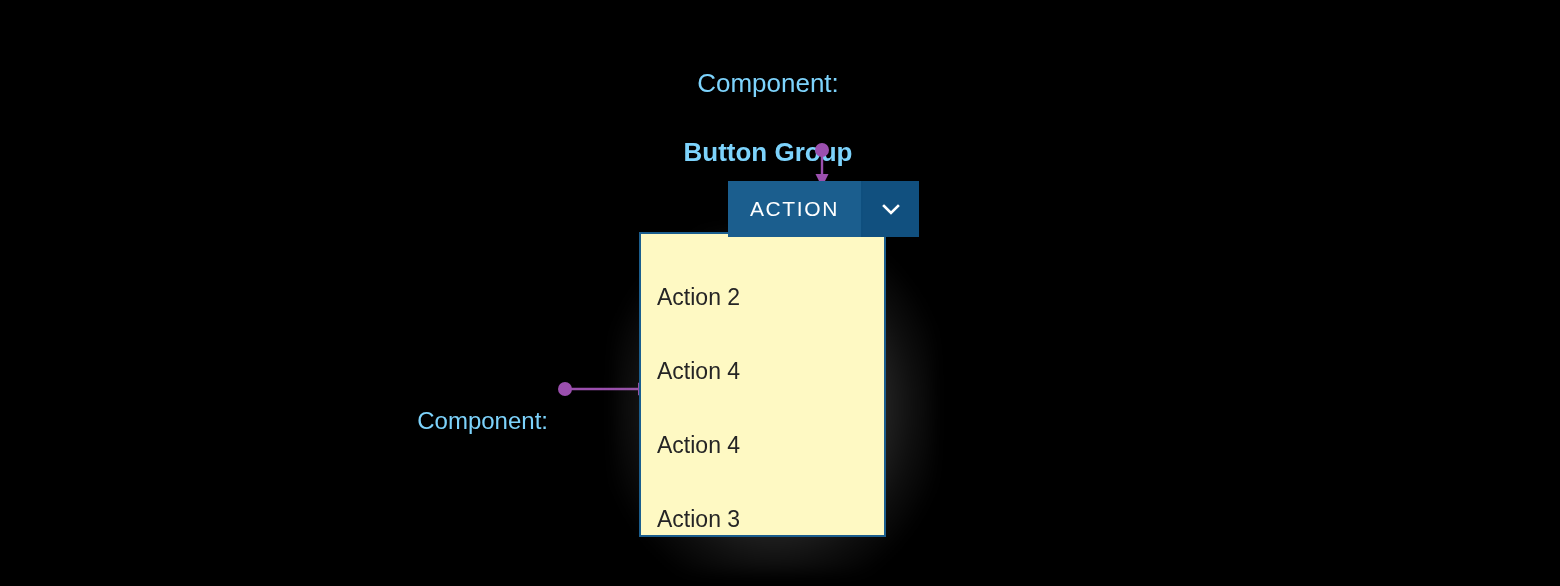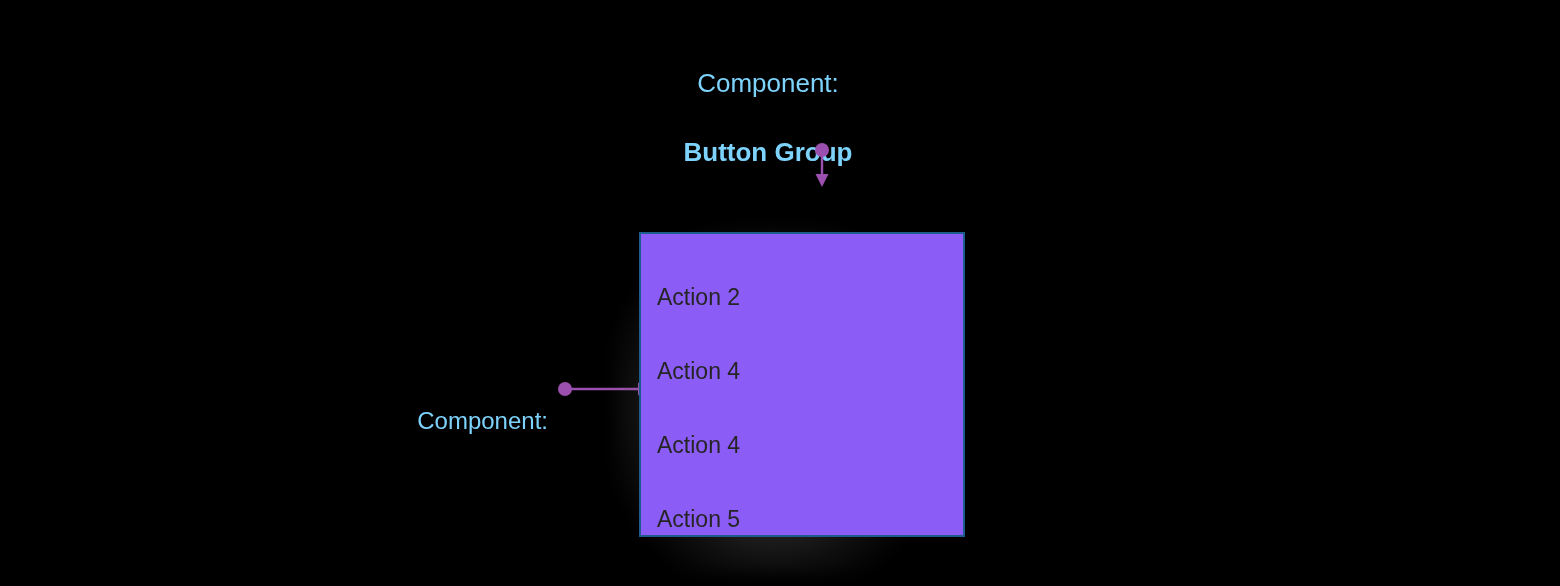--- a/index.html
+++ b/index.html
@@ -126,23 +126,23 @@
                  rgba(120,120,120,0.12) 62%,
                  rgba(0,0,0,0) 78%);
     filter: blur(7px);
     z-index: 1;
   }
 
   #menu {
     position: absolute;
     left: 639px;
     top: 232px;
-    width: 326px;
+    width: 247px;
     height: 305px;
-    background: #8b5cf6;
+    background: #fef9c3;
     border: 2px solid #1b5e8e;
     box-sizing: border-box;
     z-index: 3;
     overflow: hidden;
   }
   #menu .menu-list {
     list-style: none;
     margin: 0;
     padding: 26px 0 0 0;
   }
@@ -165,35 +165,44 @@
     <span class="ann-line ann-regular">Component:</span>
     <span class="ann-line ann-bold">Button Group</span>
   </div>
 
   <svg class="connector" id="connector-segmented" viewBox="0 0 32 46">
     <circle cx="16" cy="8" r="7" fill="#9b4fae"></circle>
     <line x1="16" y1="12" x2="16" y2="36" stroke="#9b4fae" stroke-width="2.4"></line>
     <polygon points="16,45 9.5,32 22.5,32" fill="#9b4fae"></polygon>
   </svg>
 
+  <div id="segmented-button-group">
+    <button class="seg-main">ACTION</button>
+    <div class="seg-divider"></div>
+    <button class="seg-toggle">
+      <svg width="28" height="28" viewBox="0 0 28 28">
+        <polyline points="7,11 14,18 21,11" fill="none" stroke="#ffffff" stroke-width="2.6" stroke-linecap="square" stroke-linejoin="miter"></polyline>
+      </svg>
+    </button>
+  </div>
 
   <div class="annotation" id="ann-menu">
     <span class="ann-line ann-regular">Component:</span>
   </div>
 
   <svg class="connector" id="connector-menu" viewBox="0 0 98 26">
     <circle cx="9" cy="13" r="7" fill="#9b4fae"></circle>
     <line x1="13" y1="13" x2="84" y2="13" stroke="#9b4fae" stroke-width="2.4"></line>
     <polygon points="95,13 82,6.5 82,19.5" fill="#9b4fae"></polygon>
   </svg>
 
   <div id="menu-shadow"></div>
 
   <div id="menu">
     <ul class="menu-list">
       <li class="menu-item">Action 2</li>
       <li class="menu-item">Action 4</li>
       <li class="menu-item">Action 4</li>
-      <li class="menu-item">Action 5</li>
+      <li class="menu-item">Action 3</li>
     </ul>
   </div>
 
 </div>
 
 </body></html>

